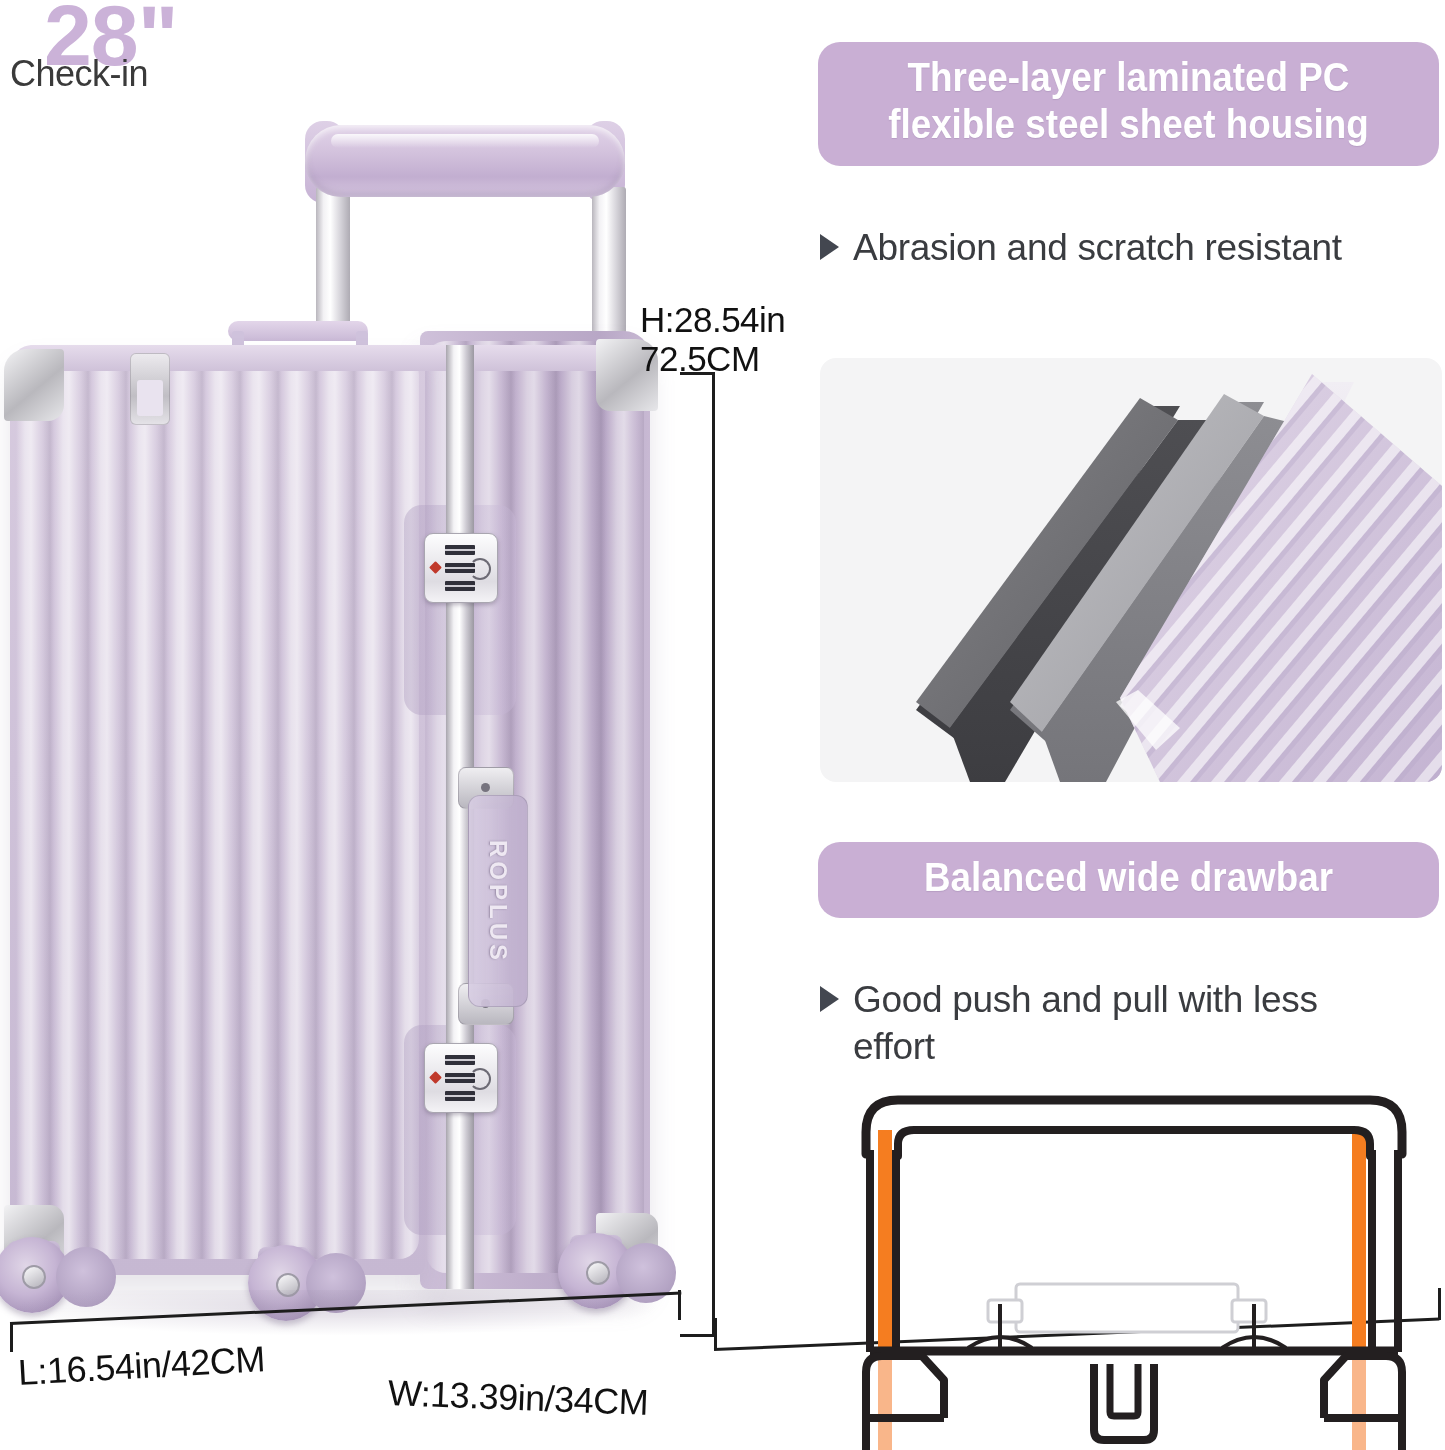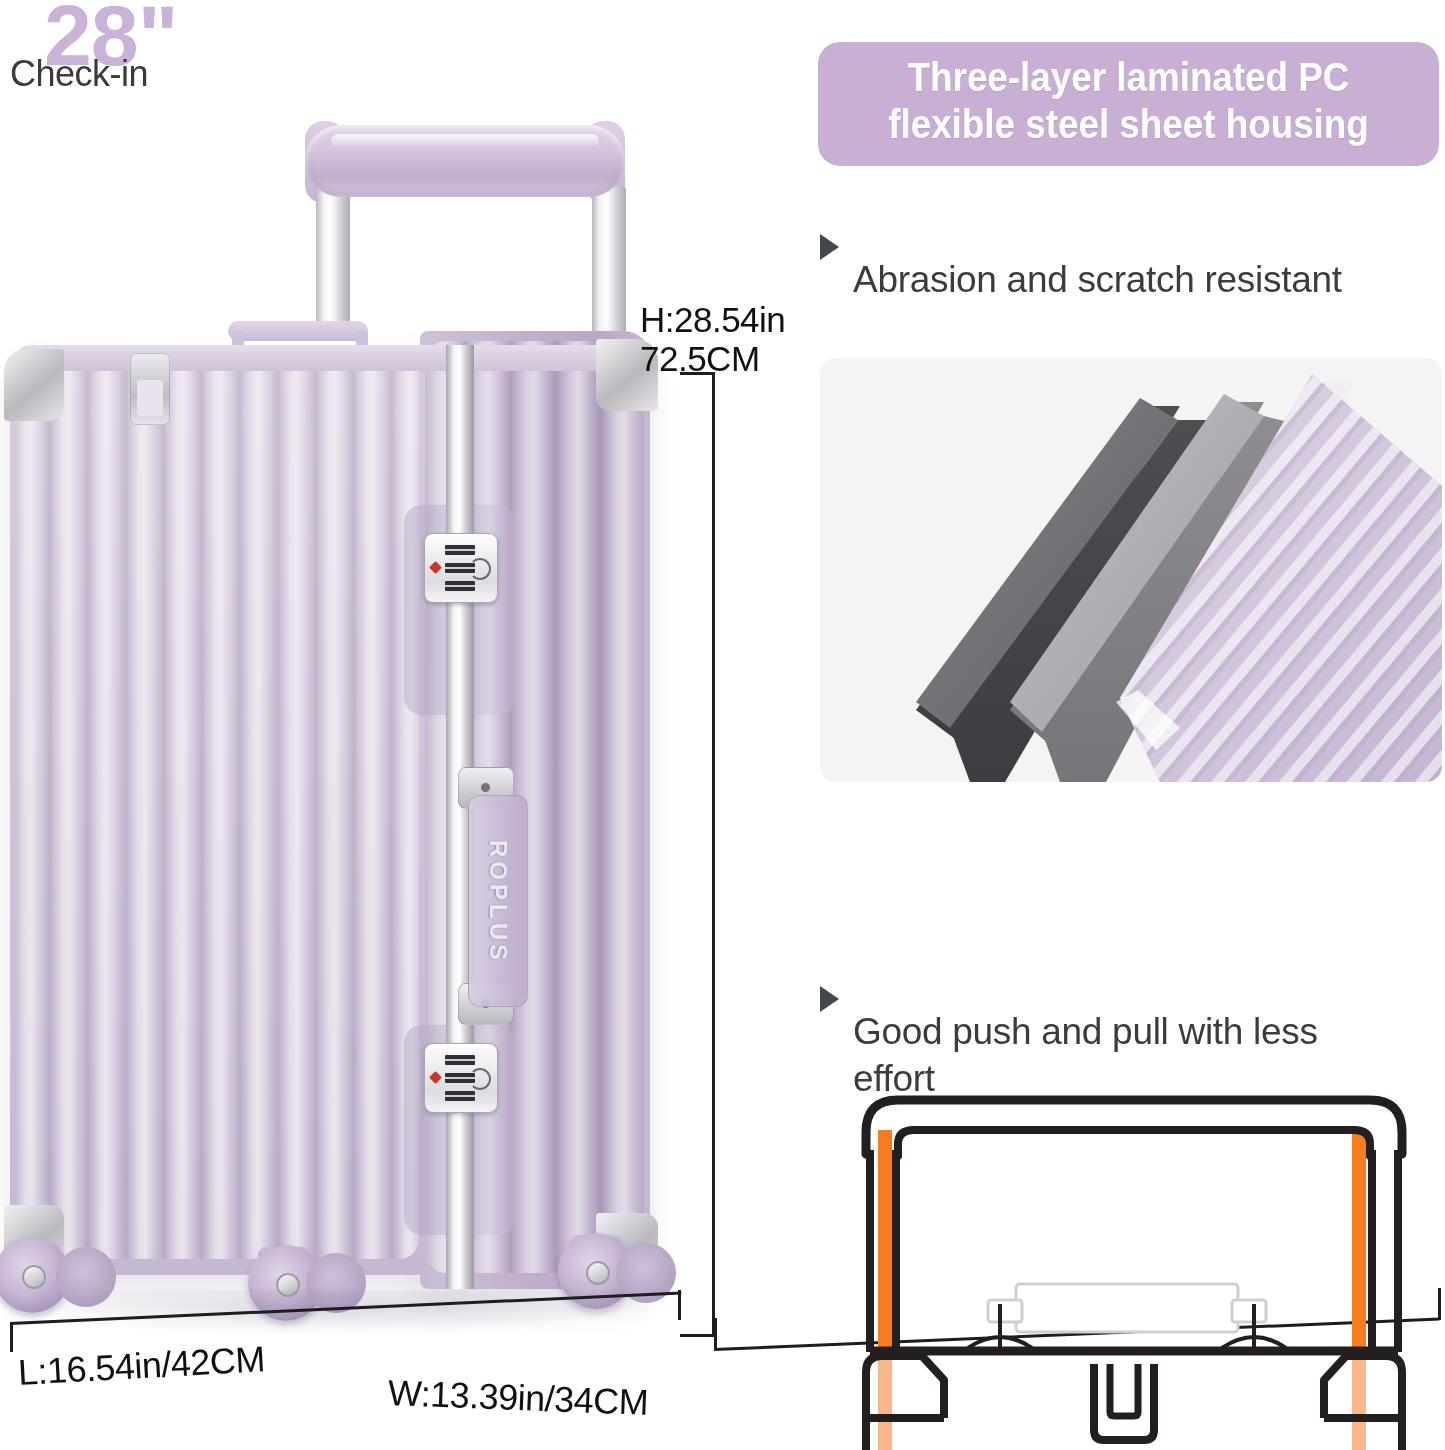--- a/index.html
+++ b/index.html
@@ -225,21 +225,21 @@
 
   .bullet{
     display:flex;align-items:flex-start;gap:14px;margin:26px 0 0 8px;
   }
   .bullet-tri{
     width:0;height:0;border-left:19px solid #434750;
     border-top:13px solid transparent;border-bottom:13px solid transparent;
     margin-top:10px;flex:none;
   }
   .bullet-txt{
-    font-size:37px;color:#3a3c40;line-height:1.28;letter-spacing:-0.3px;margin-top:32px;
+    font-size:37px;color:#3a3c40;line-height:1.28;letter-spacing:-0.3px;
   }
 
   .photo-card{
     position:relative;background:#f4f4f5;border-radius:16px;overflow:hidden;
   }
 
   
   #drawbar-svg{display:block;}
 </style>
 </head>
@@ -406,20 +406,25 @@
 
       <g>
         <polygon points="300,348 492,24 534,24 352,392" fill="url(#gPurpSide)"></polygon>
         <polygon points="300,340 492,16 622,128 622,424 340,424" fill="url(#gPurpTop)"></polygon>
         <polygon points="300,340 492,16 622,128 622,424 340,424" fill="url(#ribPat)" opacity="0.85"></polygon>
         <polygon points="296,344 318,332 360,370 336,392" fill="#ffffff" opacity="0.75"></polygon>
       </g>
     </svg>
   </div>
 
+  <div class="banner" style="position:absolute;left:6px;top:826px;width:621px;height:76px;">
+    <div class="banner-text">
+      <div>Balanced wide drawbar</div>
+    </div>
+  </div>
 
   <div class="abs" style="left:0;top:934px;width:633px;">
     <div class="bullet">
       <div class="bullet-tri"></div>
       <div class="bullet-txt" style="max-width:540px;">Good push and pull with less effort</div>
     </div>
   </div>
 
   <div class="abs" style="left:14px;top:1056px;width:616px;height:394px;">
     <svg id="drawbar-svg" viewBox="0 0 616 394" width="616" height="394">

